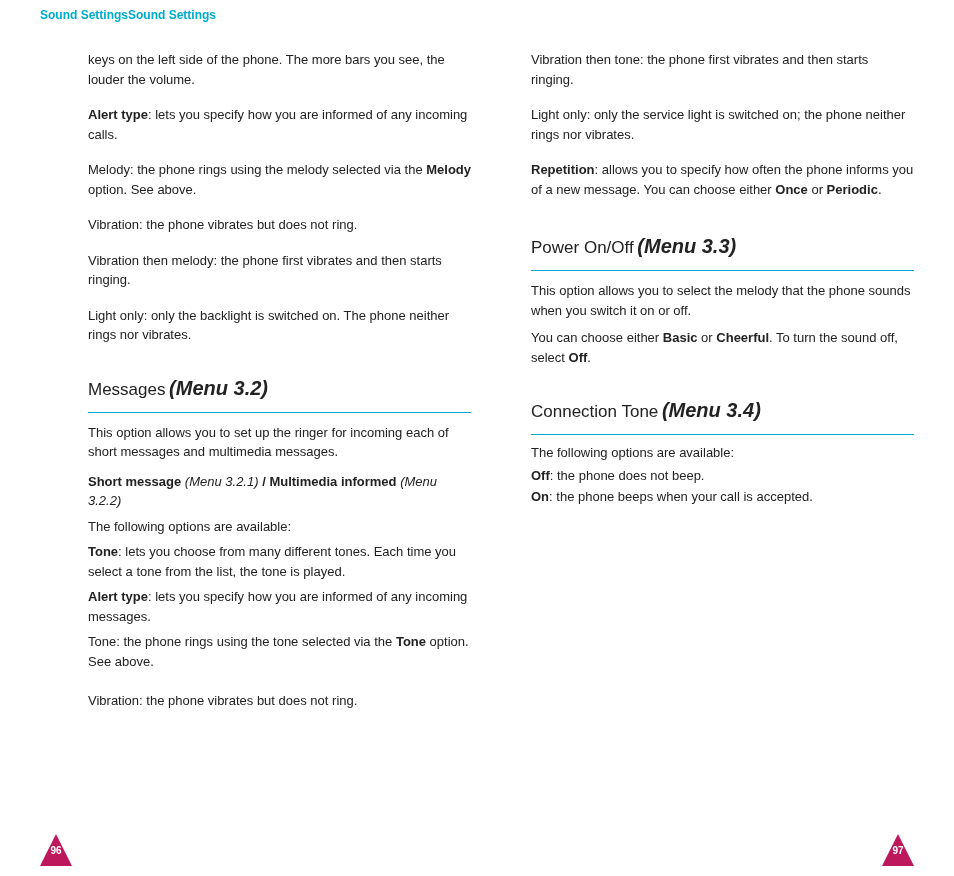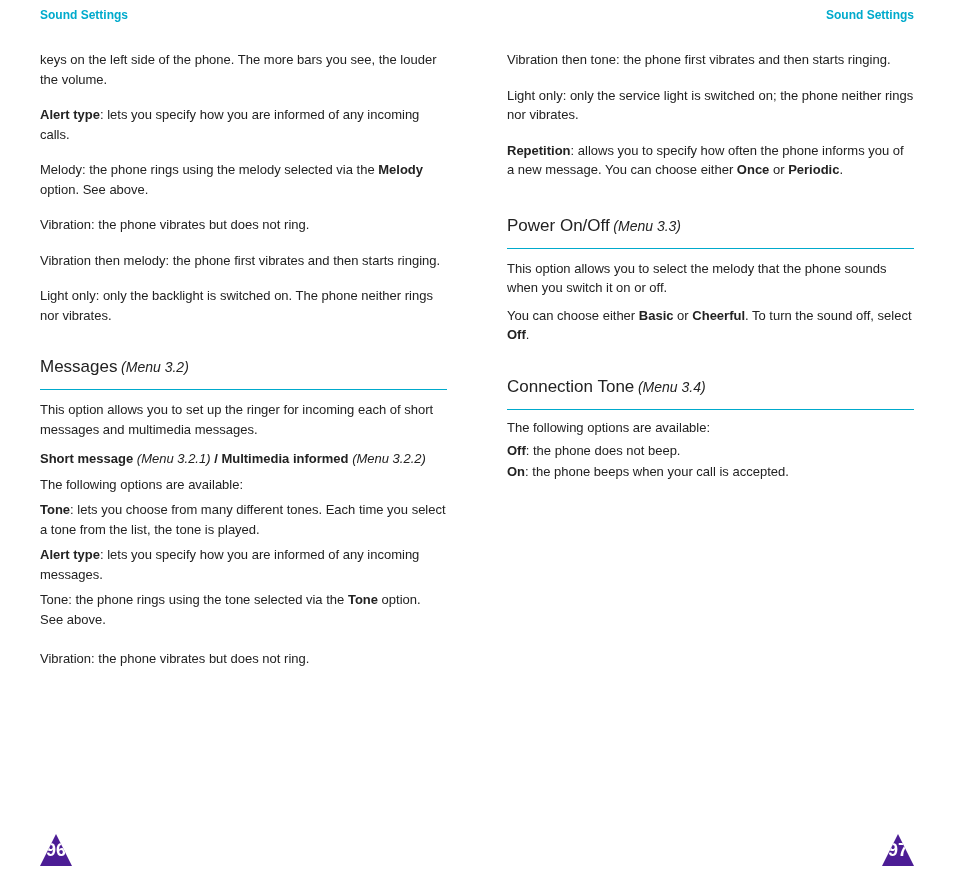--- a/index.html
+++ b/index.html
@@ -12,36 +12,36 @@
       font-size: 13px;
       color: #222222;
       display: flex;
       flex-direction: column;
     }
 
     .page-container {
       display: flex;
       flex: 1;
       overflow: hidden;
+      padding-left: 48px;
     }
 
     .left-col, .right-col {
       flex: 1;
       padding: 20px 30px 20px 40px;
       display: flex;
       flex-direction: column;
     }
 
     .right-col {
       padding: 20px 40px 20px 30px;
     }
 
     .header-row {
       display: flex;
-      justify-content: space-between;
       padding: 8px 40px 8px 40px;
       border-bottom: none;
     }
 
     .header-title {
       color: #00aacc;
       font-size: 12px;
       font-weight: bold;
     }
 
@@ -69,47 +69,47 @@
       margin: 12px 0 10px 0;
     }
 
     .section-heading {
       font-size: 17px;
       font-weight: normal;
       display: inline;
     }
 
     .section-menu {
-      font-size: 14px;
+      font-size: 20px;
       font-style: italic;
-      font-weight: normal;
+      font-weight: bold;
     }
 
     .section-title-row {
       margin-bottom: 4px;
     }
 
     .subsection-heading {
       font-size: 13px;
       font-weight: bold;
       margin-bottom: 4px;
     }
 
     .footer-row {
       display: flex;
       justify-content: space-between;
       align-items: flex-end;
       padding: 10px 40px;
     }
 
     .page-number {
-      background-color: #4c1d95;
+      background-color: #be185d;
       color: white;
       font-weight: bold;
-      font-size: 18px;
+      font-size: 10px;
       width: 32px;
       height: 32px;
       display: flex;
       align-items: center;
       justify-content: center;
       clip-path: polygon(50% 0%, 0% 100%, 100% 100%);
     }
   </style>
 </head>
 <body>

